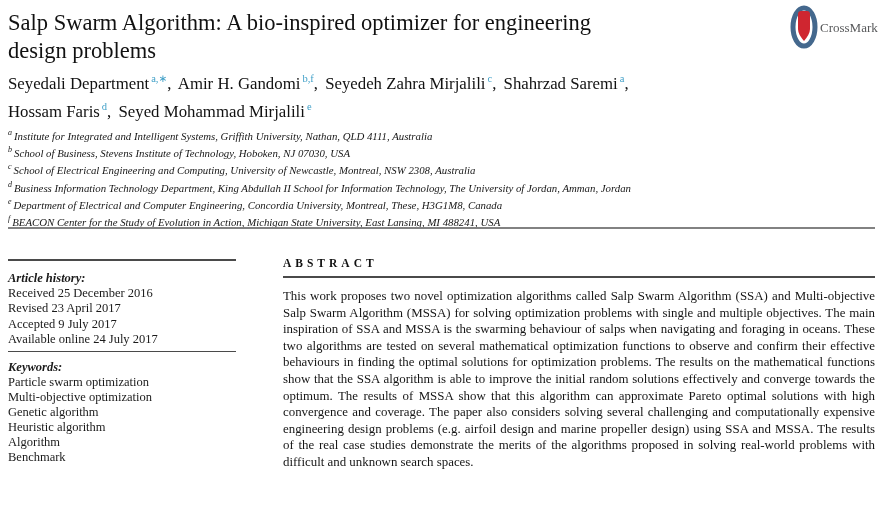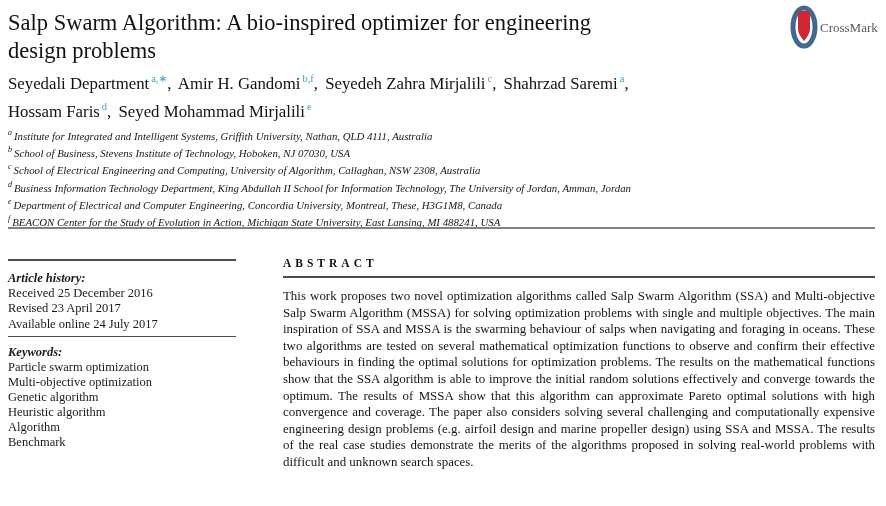--- a/index.html
+++ b/index.html
@@ -142,34 +142,35 @@
     <span><span>Seyedeh Zahra Mirjalili</span><sup class="author-sup">c</sup><span class="sep">,</span></span>
     <span><span>Shahrzad Saremi</span><sup class="author-sup">a</sup><span class="sep">,</span></span>
     <br>
     <span><span>Hossam Faris</span><sup class="author-sup">d</sup><span class="sep">,</span></span>
     <span><span>Seyed Mohammad Mirjalili</span><sup class="author-sup">e</sup></span>
   </div>
 
   <div class="affiliations">
     <div><sup>a</sup><span>Institute for Integrated and Intelligent Systems, Griffith University, Nathan, QLD 4111, Australia</span></div>
     <div><sup>b</sup><span>School of Business, Stevens Institute of Technology, Hoboken, NJ 07030, USA</span></div>
-    <div><sup>c</sup><span>School of Electrical Engineering and Computing, University of Algorithm, Callaghan, NSW 2308, Australia</span></div>
+    <div><sup>c</sup><span>School of Electrical Engineering and Computing, University of Newcastle, Montreal, NSW 2308, Australia</span></div>
     <div><sup>d</sup><span>Business Information Technology Department, King Abdullah II School for Information Technology, The University of Jordan, Amman, Jordan</span></div>
     <div><sup>e</sup><span>Department of Electrical and Computer Engineering, Concordia University, Montreal, These, H3G1M8, Canada</span></div>
     <div><sup>f</sup><span>BEACON Center for the Study of Evolution in Action, Michigan State University, East Lansing, MI 488241, USA</span></div>
   </div>
 
   <div class="rule-top"></div>
 
   <aside class="left-col">
     <div class="rule-col"></div>
     <div class="history">
       <div class="label-italic">Article history:</div>
       <div>Received 25 December 2016</div>
       <div>Revised 23 April 2017</div>
+      <div>Accepted 9 July 2017</div>
       <div>Available online 24 July 2017</div>
     </div>
     <div class="rule-thin"></div>
     <div class="keywords">
       <div class="label-italic">Keywords:</div>
       <div>Particle swarm optimization</div>
       <div>Multi-objective optimization</div>
       <div>Genetic algorithm</div>
       <div>Heuristic algorithm</div>
       <div>Algorithm</div>

